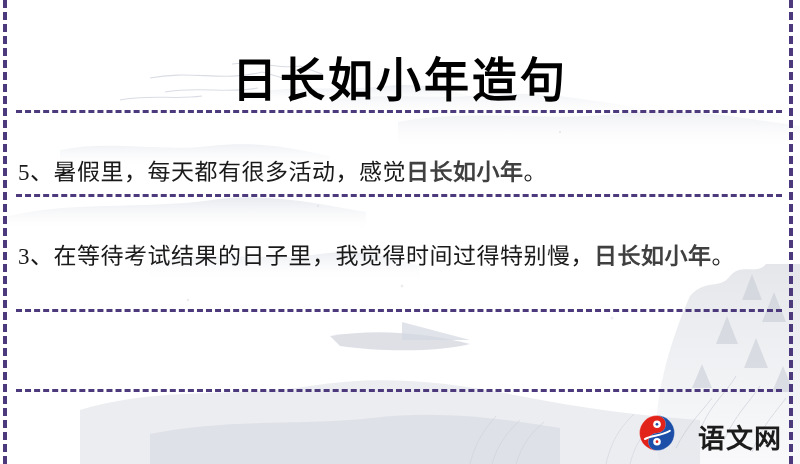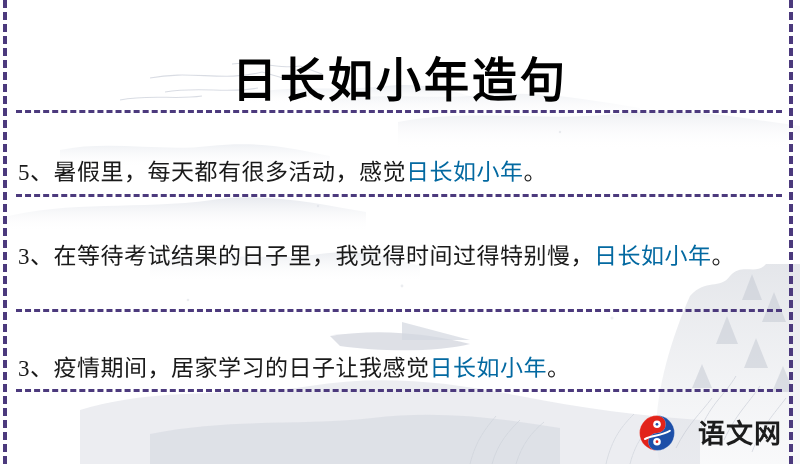--- a/index.html
+++ b/index.html
@@ -100,32 +100,32 @@
     font-size: 23px;
     line-height: 40px;
     color: #1a1a1a;
     letter-spacing: 0.5px;
   }
   .sentence.s1 { top: 130px; }
   .sentence.s2 { top: 214px; }
   .sentence.s3 { top: 326px; }
 
   .kw {
-    color: #0369a1;
-    font-weight: 400;
+    color: #404040;
+    font-weight: 700;
   }
 
   
   .logo {
     position: absolute;
     right: 18px;
     bottom: 12px;
     z-index: 4;
     display: flex;
-    align-items: center;
+    align-items: flex-end;
     gap: 22px;
   }
   .logo-mark {
     width: 38px;
     height: 38px;
     flex: 0 0 38px;
   }
   .logo-text {
     font-family: "DejaVu Serif", "Liberation Serif", serif;
     font-size: 27px;
@@ -230,23 +230,20 @@
     </div>
 
     <p class="sentence s1">
       <span>5、暑假里，每天都有很多活动，感觉</span><span class="kw">日长如小年</span><span>。</span>
     </p>
 
     <p class="sentence s2">
       <span>3、在等待考试结果的日子里，我觉得时间过得特别慢，</span><span class="kw">日长如小年</span><span>。</span>
     </p>
 
-    <p class="sentence s3">
-      <span>3、疫情期间，居家学习的日子让我感觉</span><span class="kw">日长如小年</span><span>。</span>
-    </p>
 
   </div>
 
   <div class="logo">
     <svg class="logo-mark" viewBox="0 0 100 100" aria-hidden="true">
 
       <path d="M50 4 A46 46 0 0 0 50 96 A23 23 0 0 1 50 50 A23 23 0 0 0 50 4 Z" fill="#e2231a"></path>
 
       <path d="M50 4 A23 23 0 0 1 50 50 A23 23 0 0 0 50 96 A46 46 0 0 0 50 4 Z" fill="#1d4fa8"></path>
 

